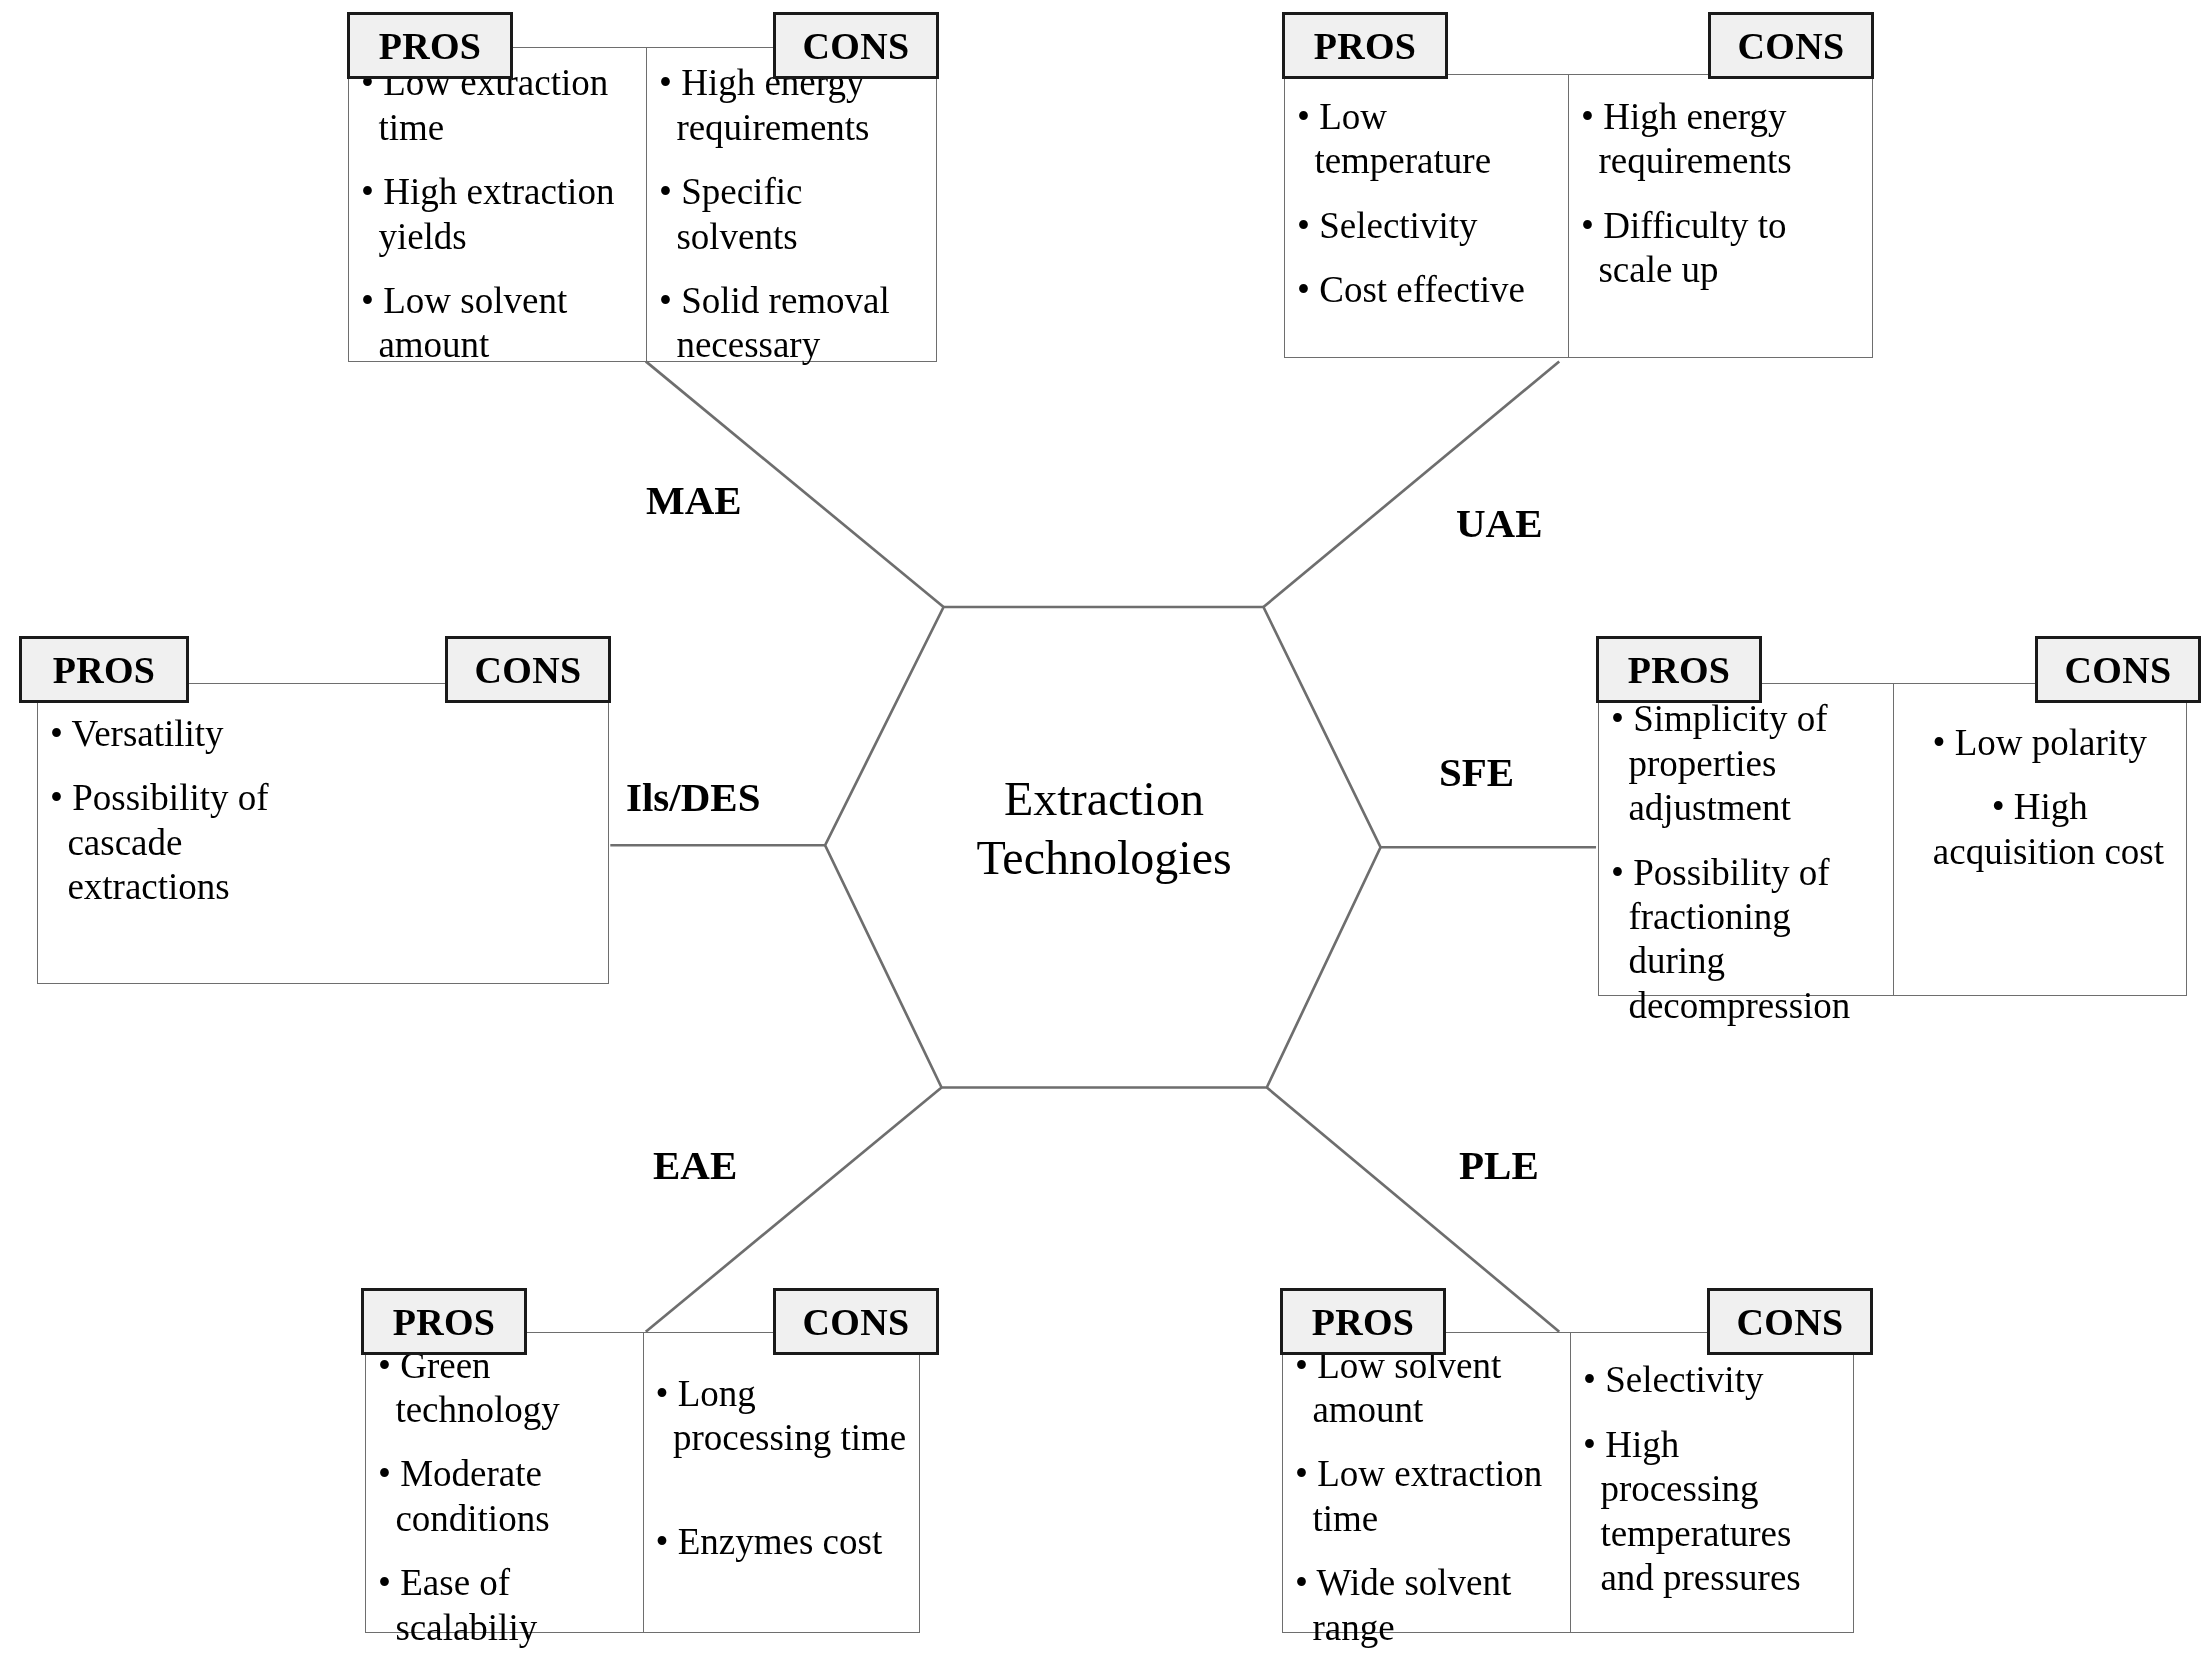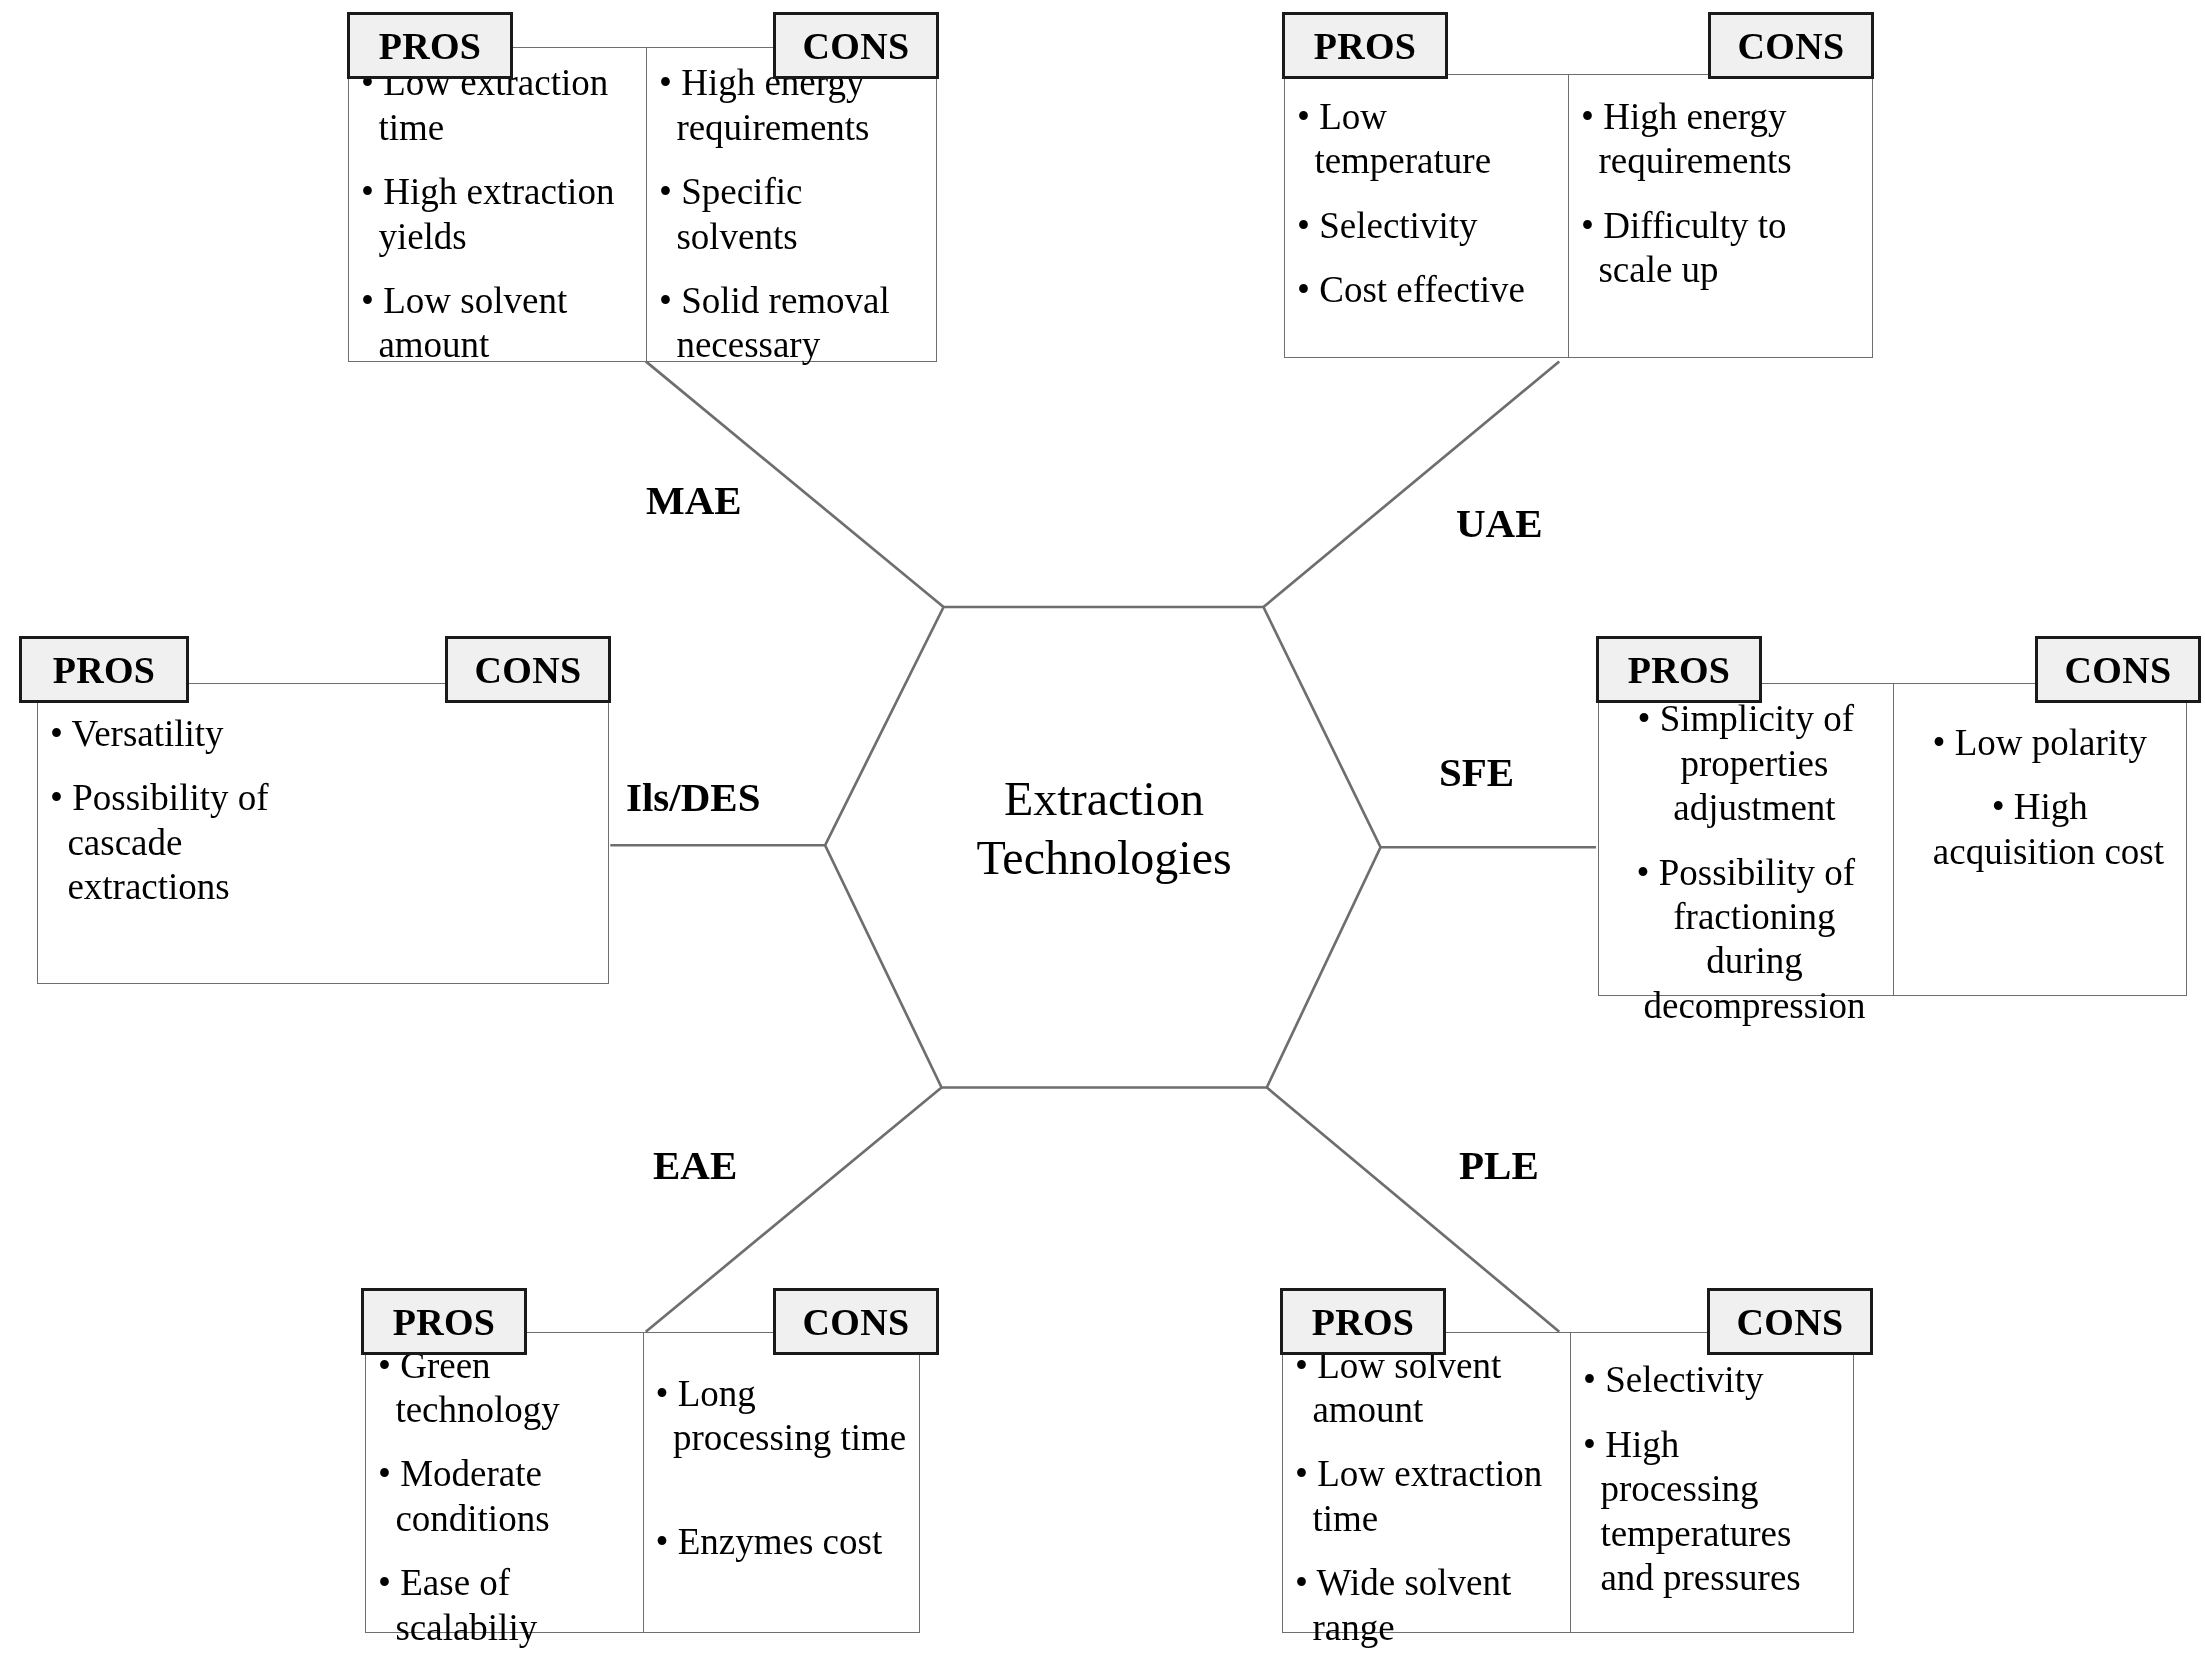--- a/index.html
+++ b/index.html
@@ -185,21 +185,21 @@
 cascade
 extractions</div>
       </div>
     </div>
   </div>
   <div class="tab" style="left:19px; top:636px; width:170px; height:67px;">PROS</div>
   <div class="tab" style="left:445px; top:636px; width:166px; height:67px;">CONS</div>
 
   <div class="panel" style="left:1598px; top:683px; width:589px; height:313px;">
     <div class="panel-body">
-      <div class="col pros" style="width:294px; padding-top:13.4px;text-align:center;">
+      <div class="col pros" style="width:294px; padding-top:13.4px;">
         <div class="bullet">• Simplicity of
 properties
 adjustment</div>
         <div class="bullet">• Possibility of
 fractioning
 during
 decompression</div>
       </div>
       <div class="col cons" style="width:294px; padding-top:37px;text-align:center;">
         <div class="bullet">• Low polarity</div>

